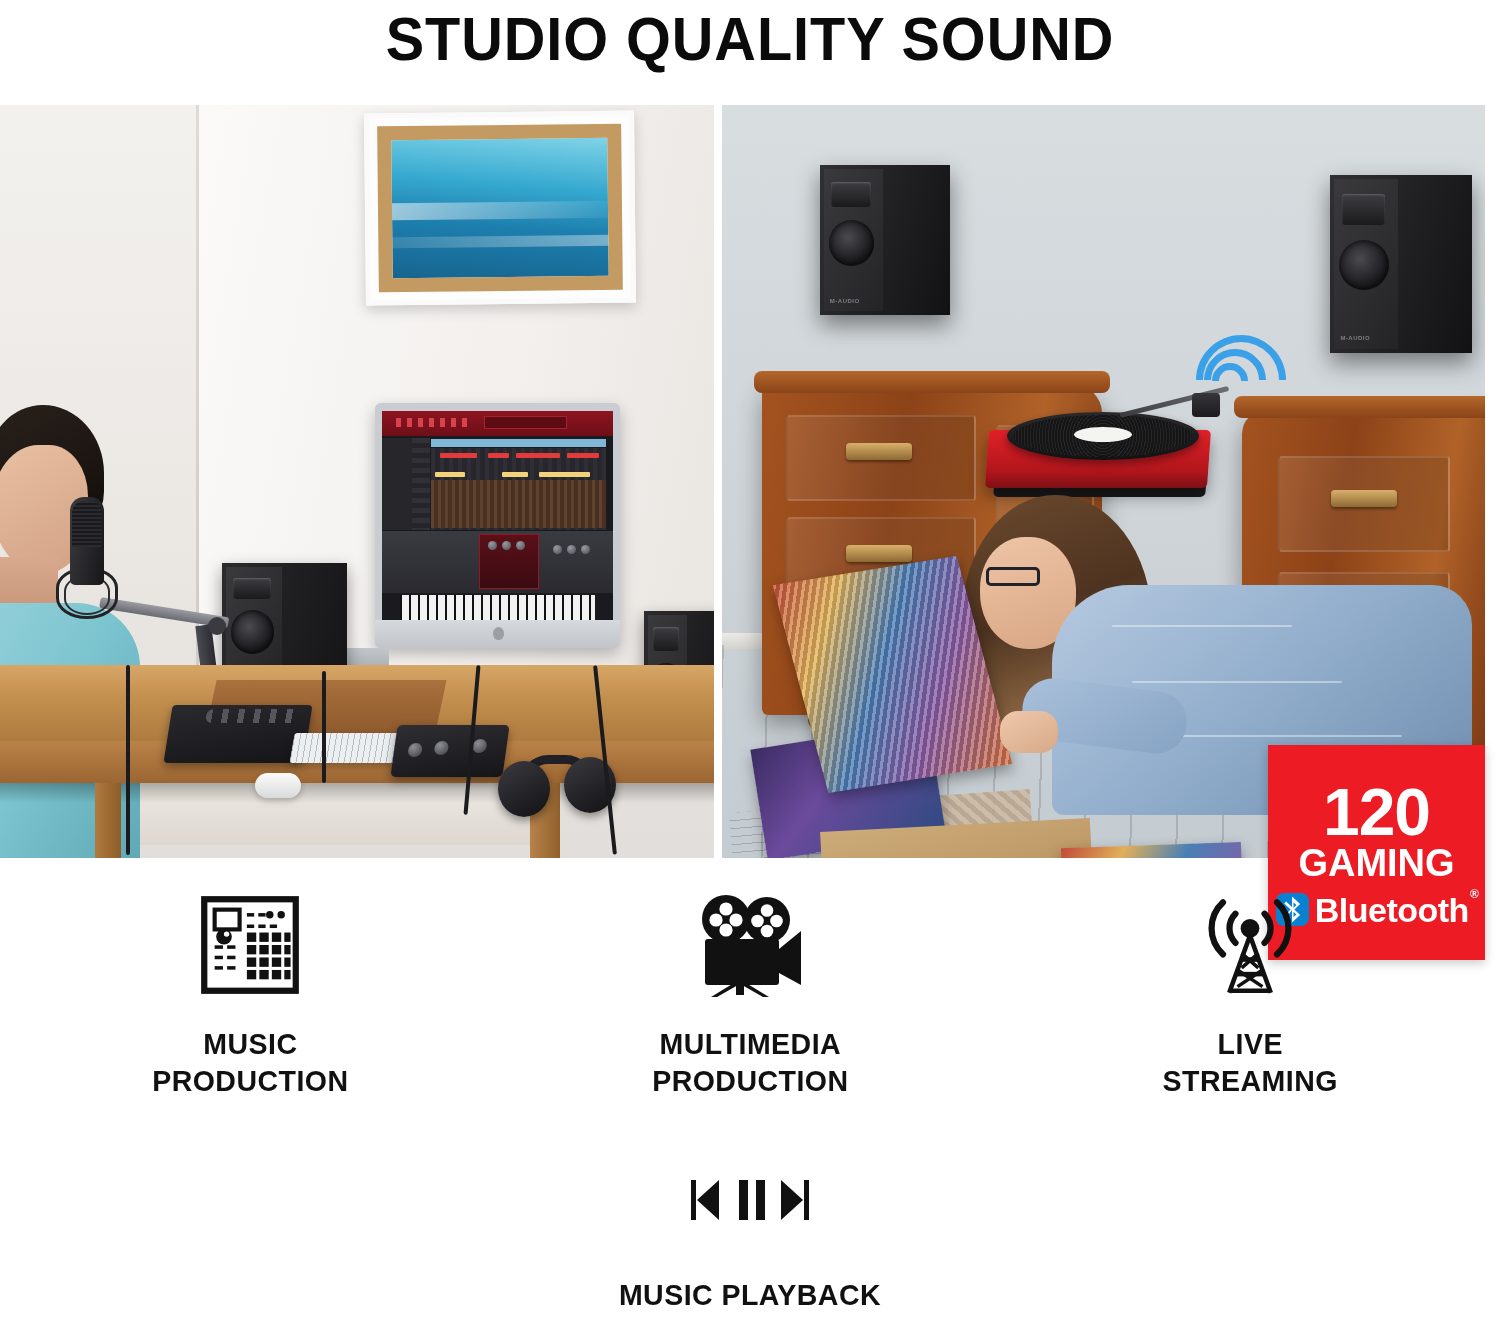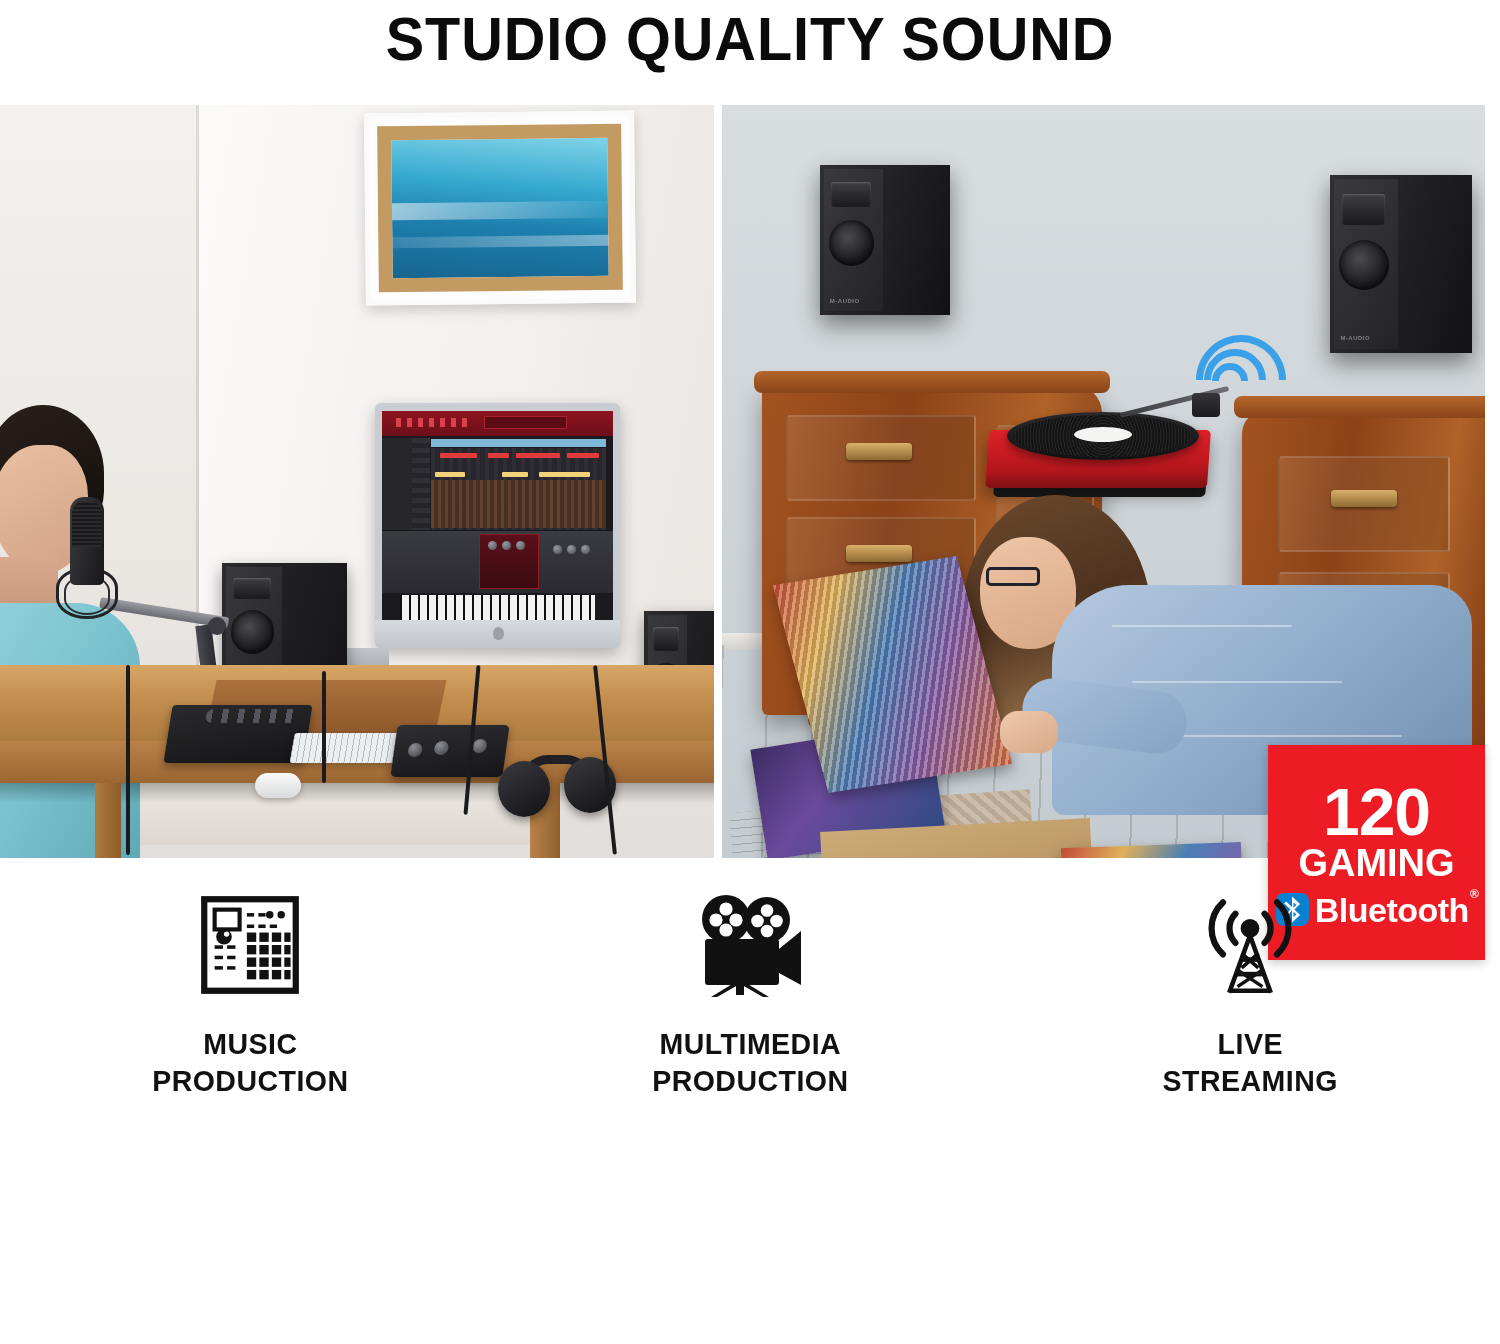--- a/index.html
+++ b/index.html
@@ -619,17 +619,34 @@
           <div>STREAMING</div>
         </div>
       </div>
 
     </div>
 
     <div class="frow frow-2">
 
 
 
+      <div class="fcell">
+        <div class="ficon">
+          <svg width="122" height="46" viewBox="0 0 122 46" aria-hidden="true">
+            <g fill="#111">
+              <rect x="2" y="3" width="5" height="40"></rect>
+              <path d="M30 3 L30 43 L8 23 Z"></path>
+              <rect x="50" y="3" width="9" height="40"></rect>
+              <rect x="67" y="3" width="9" height="40"></rect>
+              <path d="M92 3 L92 43 L114 23 Z"></path>
+              <rect x="115" y="3" width="5" height="40"></rect>
+            </g>
+          </svg>
+        </div>
+        <div class="flabel">
+          <div>MUSIC PLAYBACK</div>
+        </div>
+      </div>
 
     </div>
   </div>
 
 </div>
 
 </body></html>

